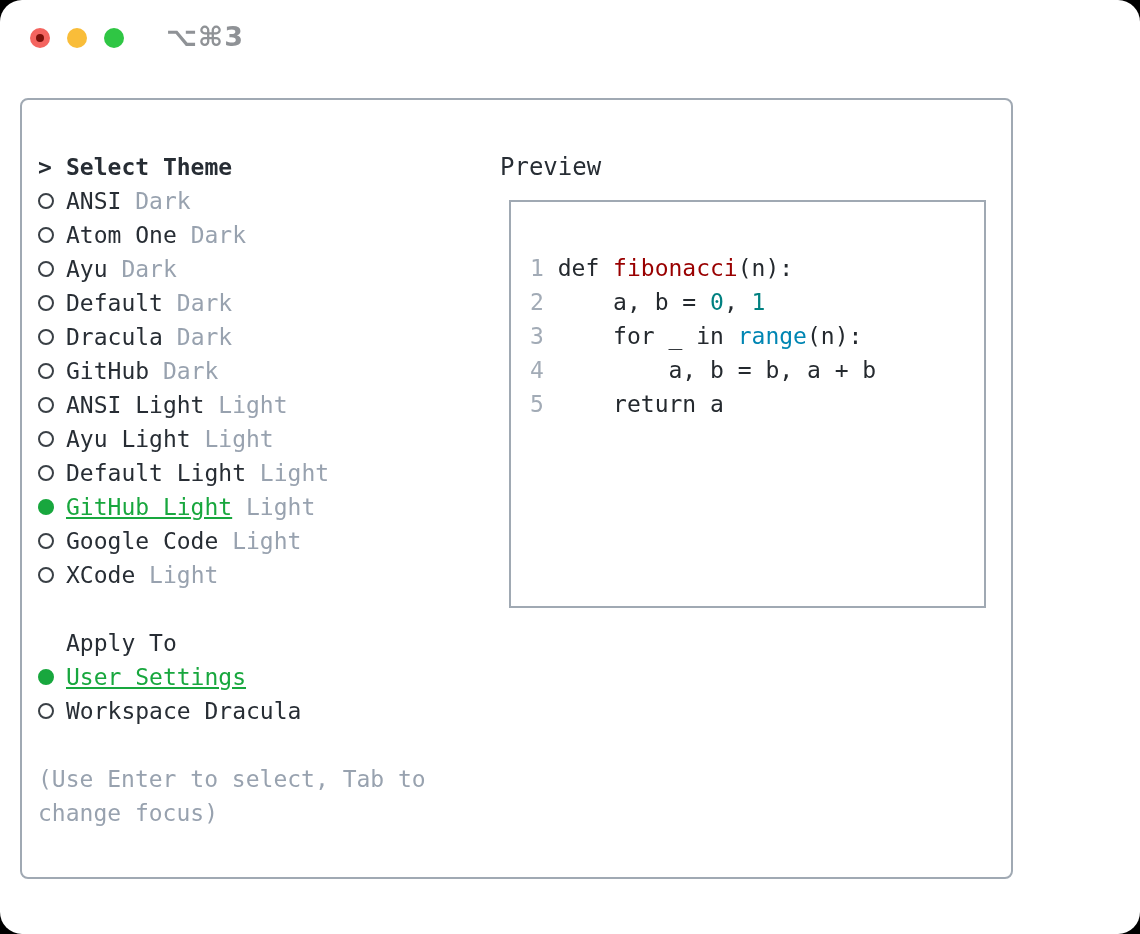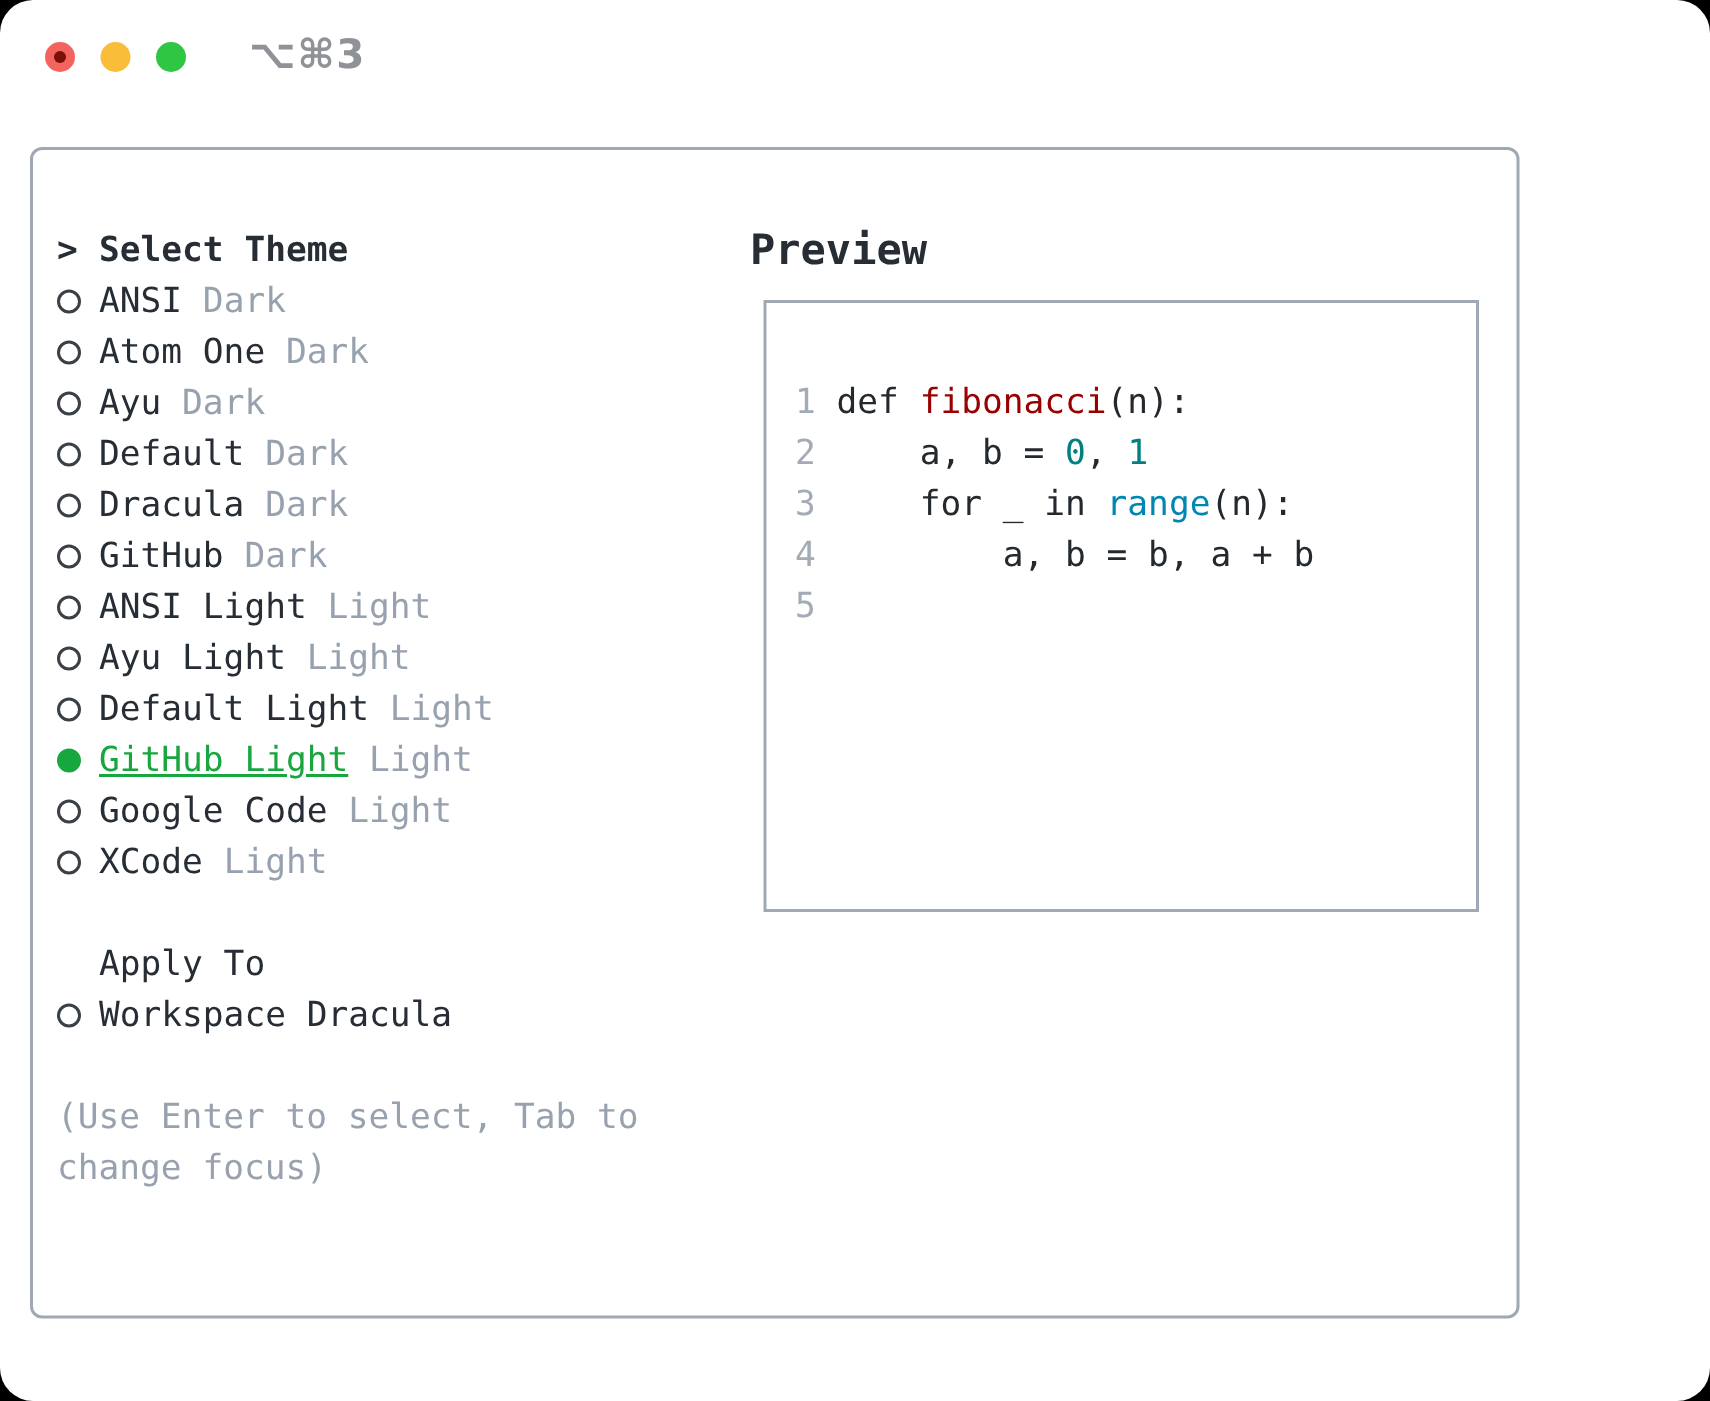--- a/index.html
+++ b/index.html
@@ -30,21 +30,21 @@
   .radio { width:12px; height:12px; border:2.5px solid #3a4046; border-radius:50%; }
   .radio.sel { background:var(--accent-green); border-color:var(--accent-green); }
   .prompt { font-weight:bold; }
   .h-title { font-weight:bold; }
   .variant { color:var(--text-muted); }
   .sel-label { color:var(--accent-green);text-decoration:underline; }
   .hint { color:var(--text-muted); }
   
   .preview-title {
     position:absolute; left:500px; top:150px; height:34px; line-height:34px;
-    font-size:28px; font-weight:bold; color:var(--text-dark);
+    font-size:24px; font-weight:normal; color:var(--text-dark);
   }
   .preview-box {
     position:absolute; left:509px; top:200px; width:477px; height:408px;
     box-sizing:border-box; border:2px solid var(--border);
     padding:49px 8px 0 19px; overflow:hidden;
   }
   .cline { height:34px; display:flex; align-items:center; white-space:pre; font-size:23px; color:var(--code-plain); }
   .lnum { color:var(--line-number); }
   .tok-plain   { color:var(--code-plain); }
   .tok-title   { color:var(--code-title); }
@@ -81,32 +81,33 @@
         <div class="row"><span class="bullet"><span class="radio"></span></span><span class="">Default Light</span><span class="variant"> Light</span></div>
         <div class="row"><span class="bullet"><span class="radio sel"></span></span><span class="sel-label">GitHub Light</span><span class="variant"> Light</span></div>
         <div class="row"><span class="bullet"><span class="radio"></span></span><span class="">Google Code</span><span class="variant"> Light</span></div>
         <div class="row"><span class="bullet"><span class="radio"></span></span><span class="">XCode</span><span class="variant"> Light</span></div>
       </div>
     <div class="row"></div>
     <div class="row">
       <span class="bullet"></span><span>Apply To</span>
     </div>
     <div id="apply-options">
+        <div class="row"><span class="bullet"><span class="radio sel"></span></span><span class="sel-label">User Settings</span></div>
         <div class="row"><span class="bullet"><span class="radio"></span></span><span class="">Workspace Dracula</span></div>
       </div>
     <div class="row"></div>
     <div class="row hint">(Use Enter to select, Tab to</div>
     <div class="row hint">change focus)</div>
   </div>
 
   <div class="preview-title">Preview</div>
   <div class="preview-box">
     <div id="code-lines">
         <div class="cline"><span class="lnum">1 </span><span class="tok-plain">def </span><span class="tok-title">fibonacci</span><span class="tok-plain">(n):</span></div>
         <div class="cline"><span class="lnum">2 </span><span class="tok-plain">    a, b = </span><span class="tok-number">0</span><span class="tok-plain">, </span><span class="tok-number">1</span></div>
         <div class="cline"><span class="lnum">3 </span><span class="tok-plain">    for _ in </span><span class="tok-builtin">range</span><span class="tok-plain">(n):</span></div>
         <div class="cline"><span class="lnum">4 </span><span class="tok-plain">        a, b = b, a + b</span></div>
-        <div class="cline"><span class="lnum">5 </span></div>
+        <div class="cline"><span class="lnum">5 </span><span class="tok-plain">    return a</span></div>
         <div class="cline"></div>
       </div>
   </div>
 
 </div>
 
 </body></html>

